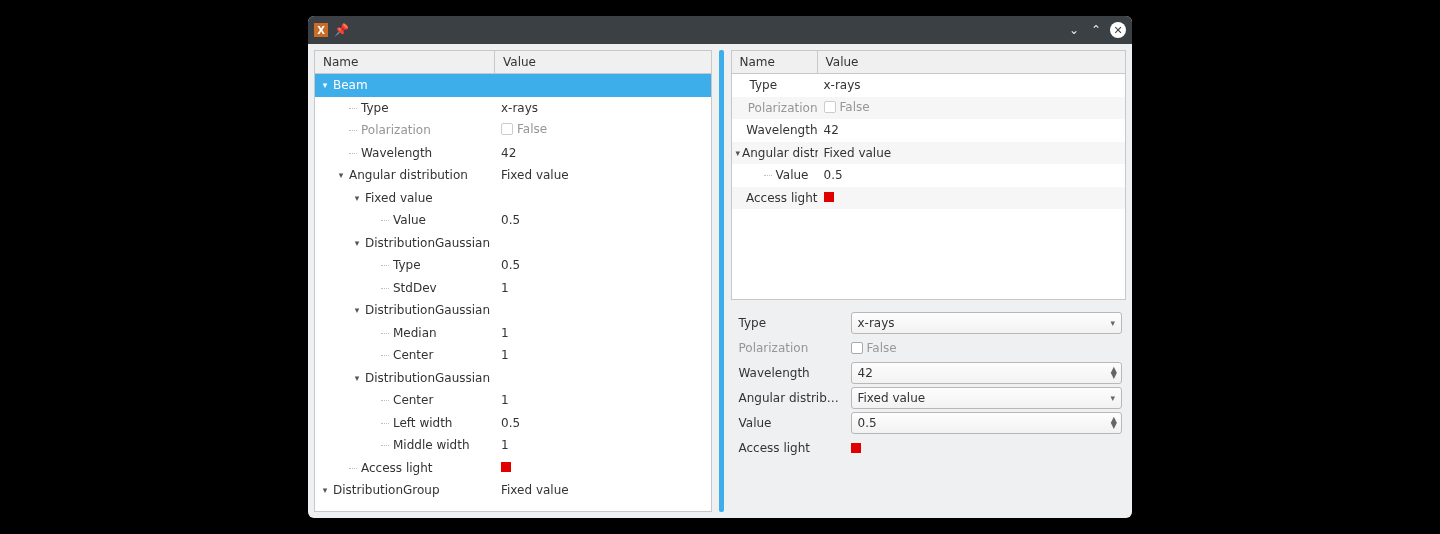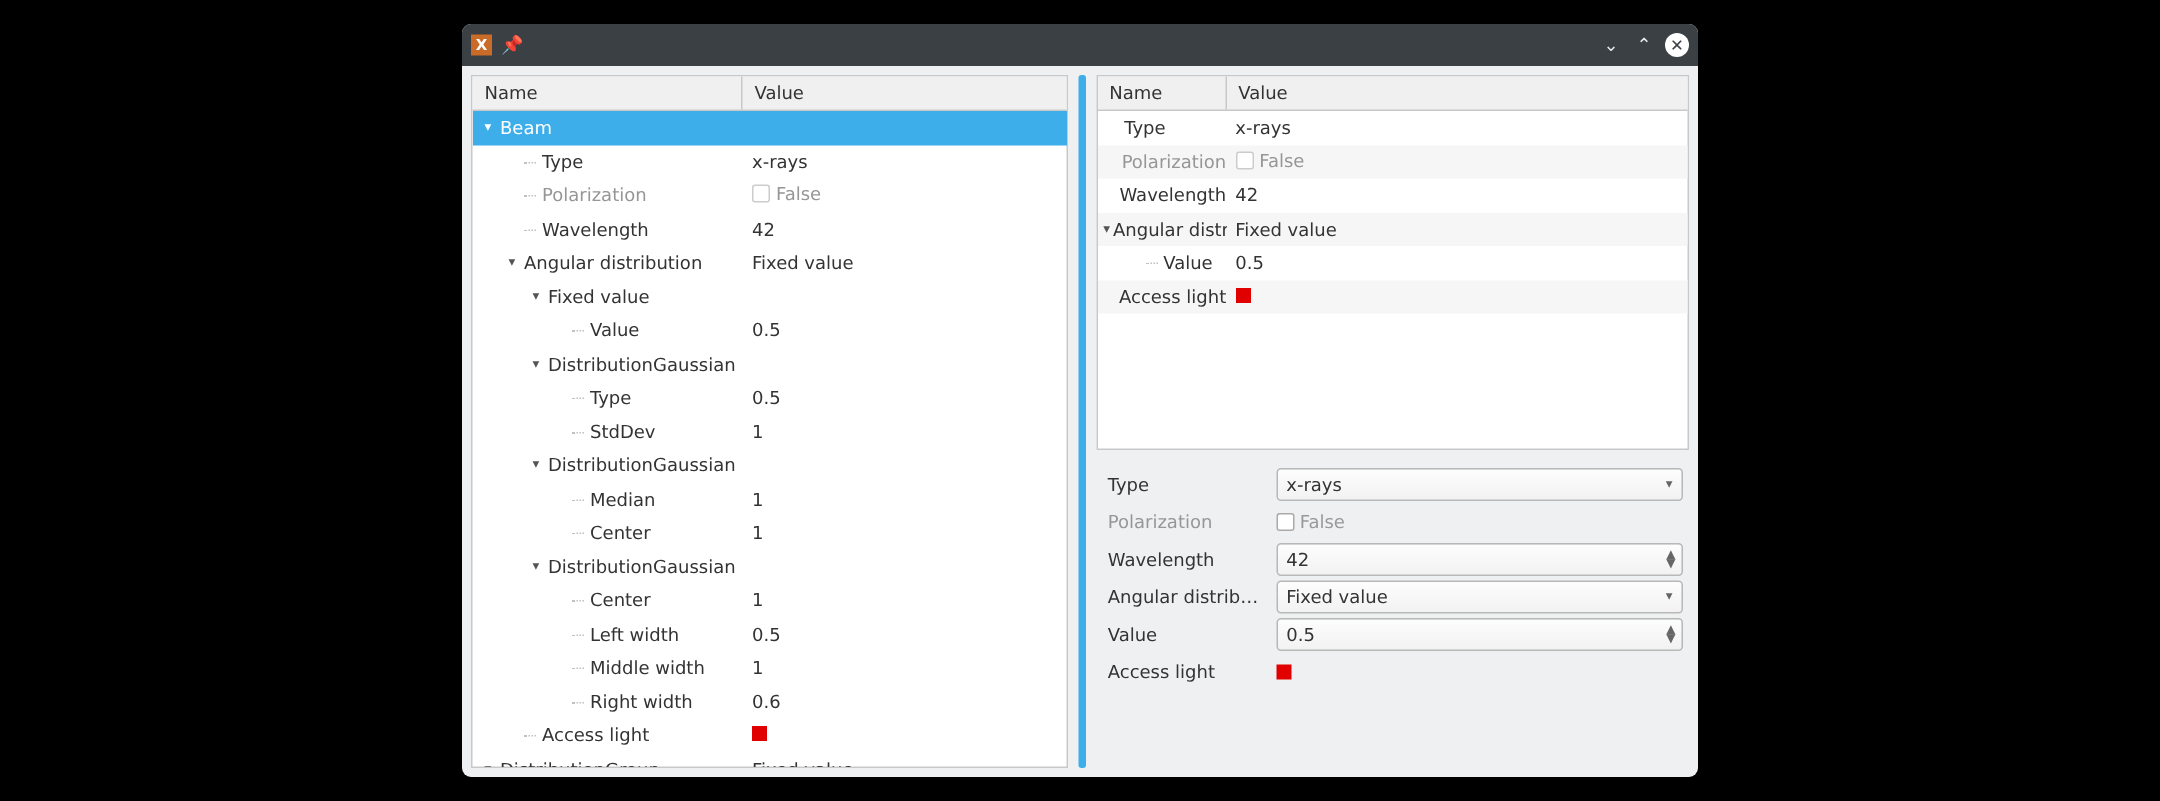--- a/index.html
+++ b/index.html
@@ -244,29 +244,20 @@
               <div class="name" style="width: 180px; padding-left: 2px;">
                 <span class="spacer" style="width: 48px;"></span>
                 <span class="twisty" style="visibility: hidden;"></span>
                 <span class="elbow"></span>
                 <span>Middle width</span>
               </div>
               <div class="value" style="flex: 1 1 0%;">1</div>
             </div>
             <div class="row">
               <div class="name" style="width: 180px; padding-left: 2px;">
-                <span class="spacer" style="width: 48px;"></span>
-                <span class="twisty" style="visibility: hidden;"></span>
-                <span class="elbow"></span>
-                <span>Right width</span>
-              </div>
-              <div class="value" style="flex: 1 1 0%;">0.6</div>
-            </div>
-            <div class="row">
-              <div class="name" style="width: 180px; padding-left: 2px;">
                 <span class="spacer" style="width: 16px;"></span>
                 <span class="twisty" style="visibility: hidden;"></span>
                 <span class="elbow"></span>
                 <span>Access light</span>
               </div>
               <div class="value" style="flex: 1 1 0%;"><span class="color-swatch" style="background: rgb(224, 0, 0);"></span></div>
             </div>
             <div class="row">
               <div class="name" style="width: 180px; padding-left: 2px;">
                 <span class="spacer" style="width: 0px;"></span>

